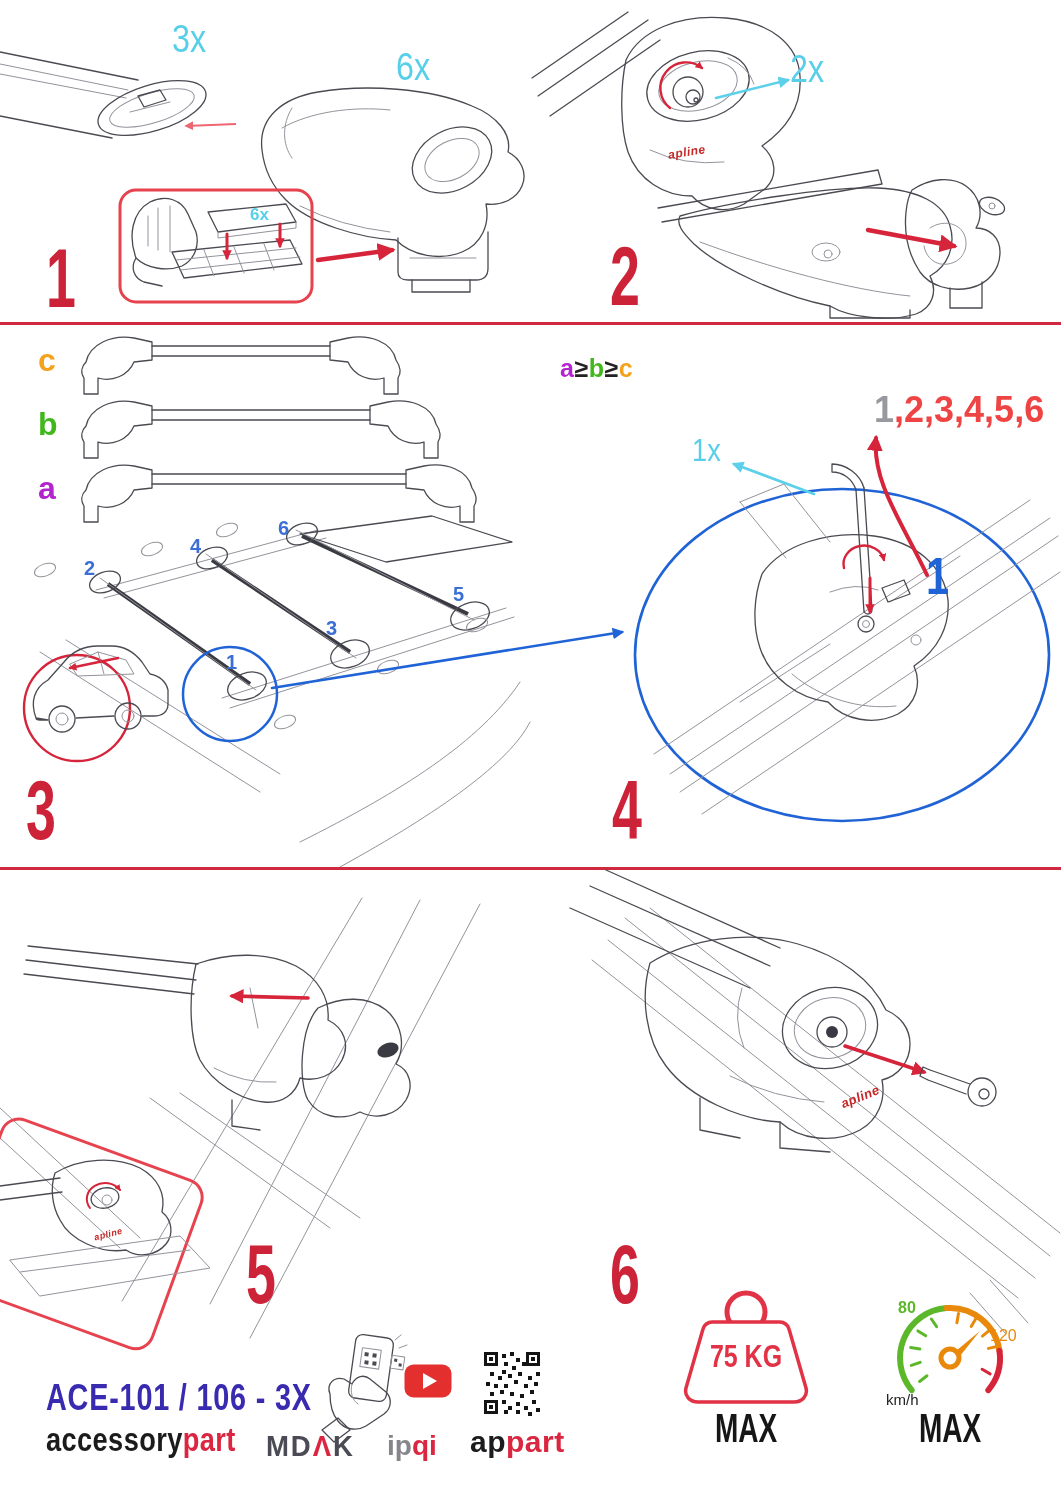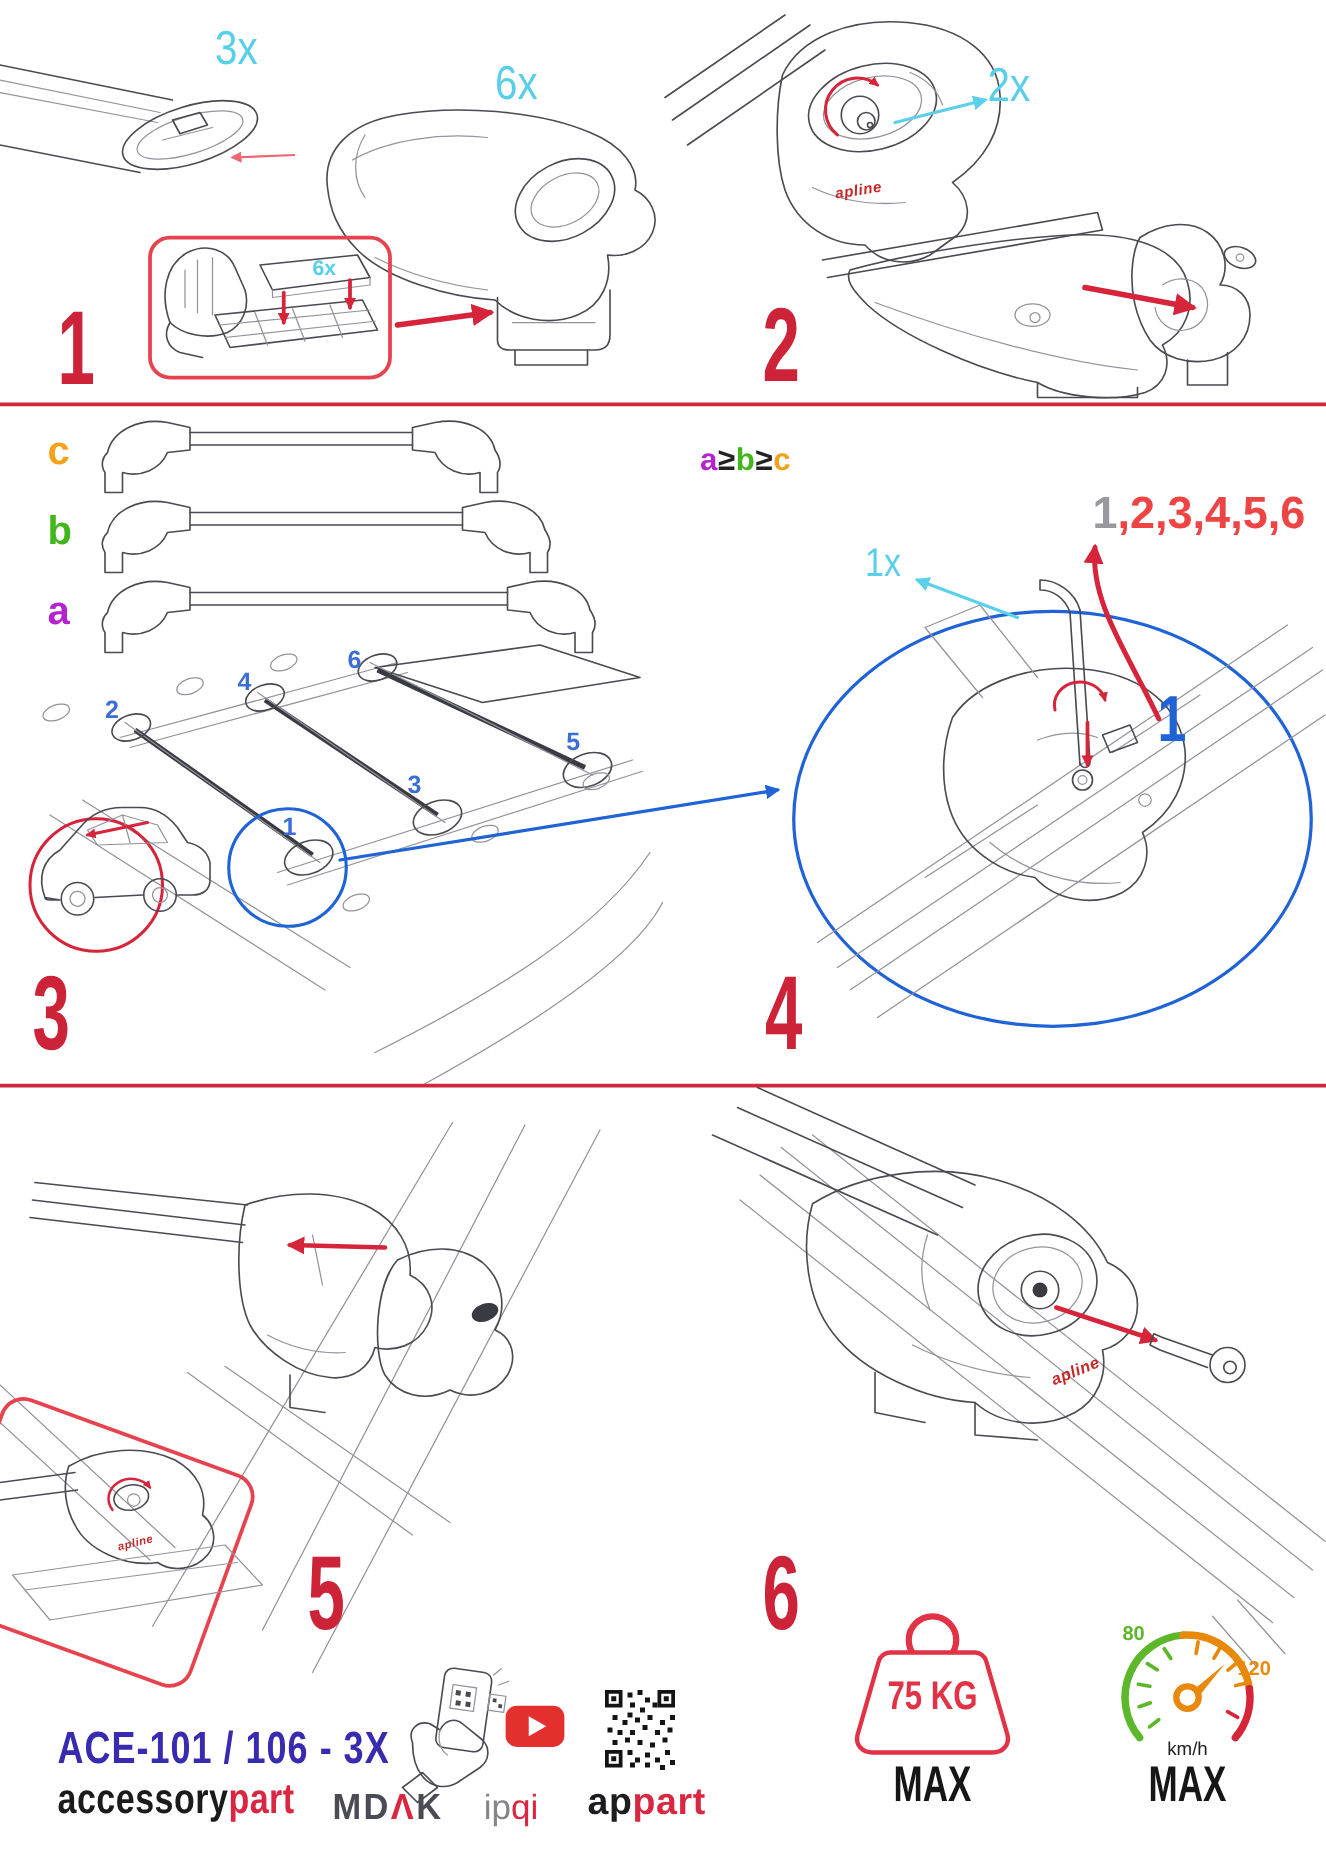--- a/index.html
+++ b/index.html
@@ -307,21 +307,21 @@
     <path class="ln" stroke-width="2" d="M6,98 L22,86 L34,98 L18,110 Z"></path>
   </svg>
   <div class="t" style="left:266px;top:1432px;font-size:29px;font-weight:700;letter-spacing:2px;transform:scaleX(.95);transform-origin:left top">
     <span style="color:#4b4b55">MD</span><span style="color:#da2640">Λ</span><span style="color:#4b4b55">K</span>
   </div>
 
   <svg class="abs" style="left:404px;top:1364px" width="48" height="36">
     <rect x="0.5" y="0.5" width="47" height="33" rx="9" fill="#e3302e"></rect>
     <path d="M19,9 L33,17 L19,25 Z" fill="#ffffff"></path>
   </svg>
-  <div class="t" style="left:387px;top:1432px;font-size:28px;font-weight:400">
+  <div class="t" style="left:387px;top:1432px;font-size:28px;font-weight:700">
     <span style="color:#85858b">ip</span><span style="color:#da2640">qi</span>
   </div>
 
   <svg class="abs" style="left:482px;top:1350px" width="60" height="66">
     <g fill="#141414">
       <rect x="2" y="2" width="14" height="14"></rect>
         <rect x="44" y="2" width="14" height="14"></rect>
         <rect x="2" y="50" width="14" height="14"></rect>
       <rect x="5" y="5" width="8" height="8" fill="#fff"></rect>
         <rect x="47" y="5" width="8" height="8" fill="#fff"></rect>
@@ -388,17 +388,17 @@
       <path d="M72.5,17.5 L70.9,26.7" stroke="#e8890c"></path>
         <path d="M89.9,22.5 L85.2,30.5" stroke="#e8890c"></path>
         <path d="M103.6,34.2 L96.4,40.1" stroke="#e8890c"></path>
         <path d="M111.6,50.4 L102.5,52.4" stroke="#e8890c"></path>
       <path d="M104.1,77.9 L96.1,73.3" stroke="#d6253a"></path>
     </g>
     <polygon points="94,35 59,64 66,70" fill="#e8890c"></polygon>
     <circle cx="64" cy="62" r="9" fill="#ffffff" stroke="#e8890c" stroke-width="5"></circle>
   </svg>
   <div class="t" style="left:898px;top:1300px;font-size:16px;font-weight:700;color:#5cb82a">80</div>
-  <div class="t" style="left:990px;top:1328px;font-size:16px;font-weight:700;color:#e8890c">120</div>
-  <div class="t" style="left:886px;top:1392px;width:128px;text-align:center;font-size:15px;color:#222">km/h</div>
+  <div class="t" style="left:990px;top:1328px;font-size:16px;font-weight:400;color:#e8890c">120</div>
+  <div class="t" style="left:886px;top:1392px;width:128px;font-size:15px;color:#222">km/h</div>
   <div class="t" style="left:886px;top:1408px;width:128px;text-align:center;font-size:40px;font-weight:700;color:#161616;transform:scaleX(.7);transform-origin:center top">MAX</div>
 
 </div>
 
 </body></html>

